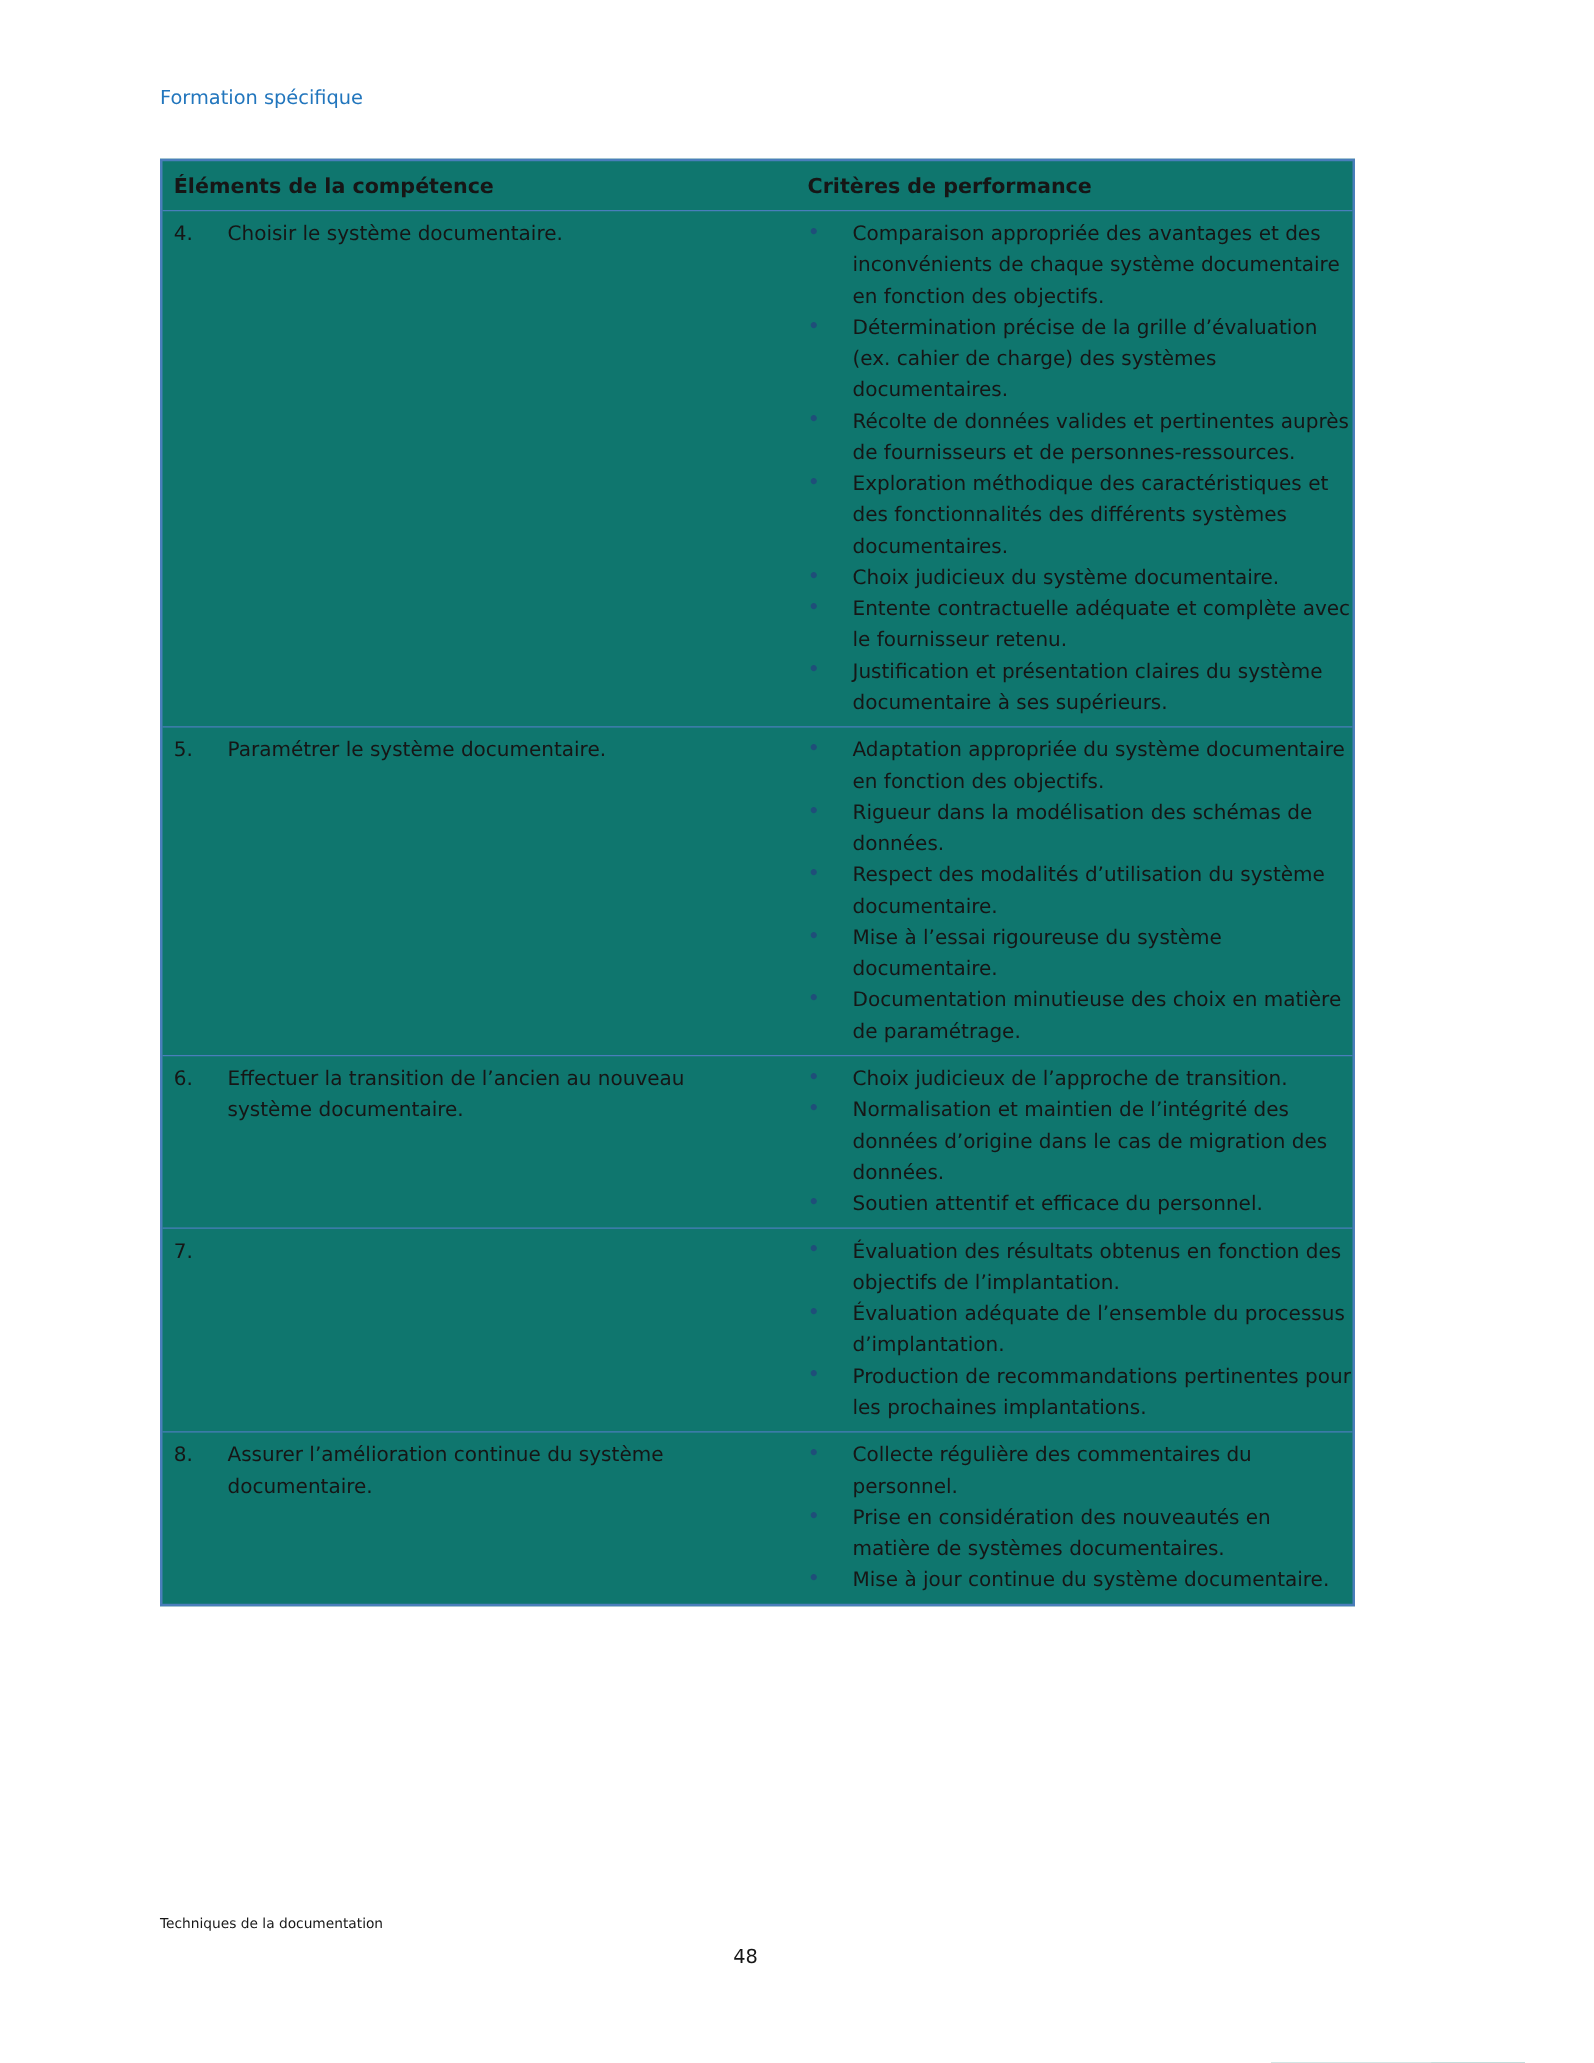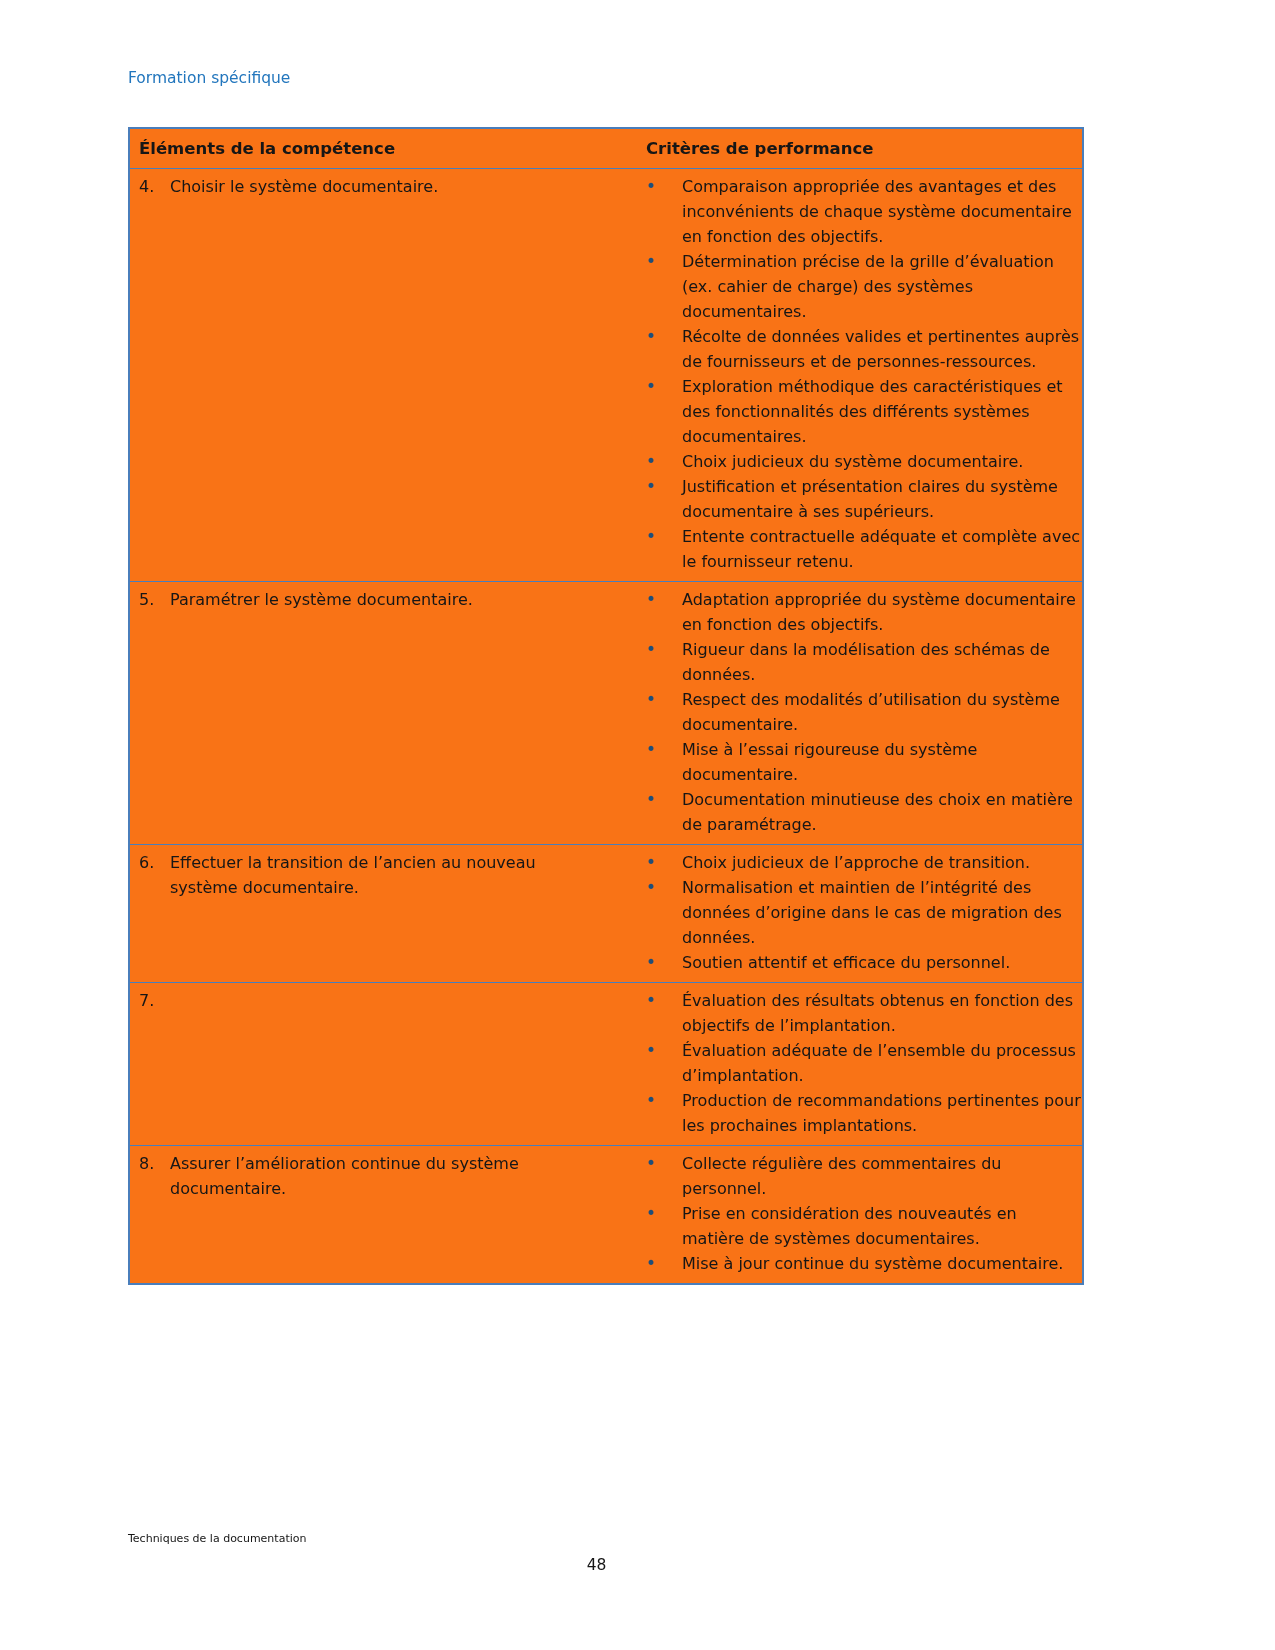--- a/index.html
+++ b/index.html
@@ -14,21 +14,21 @@
   .section-label {
     position:absolute; left:128px; top:69px;
     font-size:15.5px;
     color:#2276bd;
   }
   .doc-table {
     position:absolute; left:128px; top:127px;
     width:956px;
     border:2px solid #4a7ebb;
     box-sizing:border-box;
-    background:#f97316;
+    background:#0f766e;
   }
   .t-header {
     display:flex;
     font-weight:bold;
     font-size:16.5px;
     line-height:22px;
     padding:9px 0 8px 0;
   }
   .t-header .c1 { width:480px; box-sizing:border-box; padding-left:9px; flex:none; }
   .t-header .c2 { flex:1; box-sizing:border-box; padding-left:36px; }
@@ -40,21 +40,21 @@
     line-height:25px;
   }
   .cell-el {
     width:480px; flex:none;
     box-sizing:border-box;
     padding-left:9px; padding-right:20px;
     display:flex;
     align-items:flex-start;
   }
   .el-num { width:31px; flex:none; }
-  .el-text { flex:1; }
+  .el-text { flex:1;margin-left:12px; }
   .cell-cr { flex:1; box-sizing:border-box; }
   ul.criteria {
     margin:0; padding:0;
     list-style:none;
   }
   ul.criteria li {
     position:relative;
     padding-left:72px;
     padding-right:0;
   }
@@ -98,22 +98,22 @@
         <span class="el-num">4.</span>
         <span class="el-text">Choisir le système documentaire.</span>
       </div>
       <div class="cell-cr">
         <ul class="criteria">
               <li>Comparaison appropriée des avantages et des inconvénients de chaque système documentaire en fonction des objectifs.</li>
               <li>Détermination précise de la grille d’évaluation (ex. cahier de charge) des systèmes documentaires.</li>
               <li>Récolte de données valides et pertinentes auprès de fournisseurs et de personnes-ressources.</li>
               <li>Exploration méthodique des caractéristiques et des fonctionnalités des différents systèmes documentaires.</li>
               <li>Choix judicieux du système documentaire.</li>
+              <li>Entente contractuelle adéquate et complète avec le fournisseur retenu.</li>
               <li>Justification et présentation claires du système documentaire à ses supérieurs.</li>
-              <li>Entente contractuelle adéquate et complète avec le fournisseur retenu.</li>
             </ul>
       </div>
     </div>
 
     <div class="t-row">
       <div class="cell-el">
         <span class="el-num">5.</span>
         <span class="el-text">Paramétrer le système documentaire.</span>
       </div>
       <div class="cell-cr">

